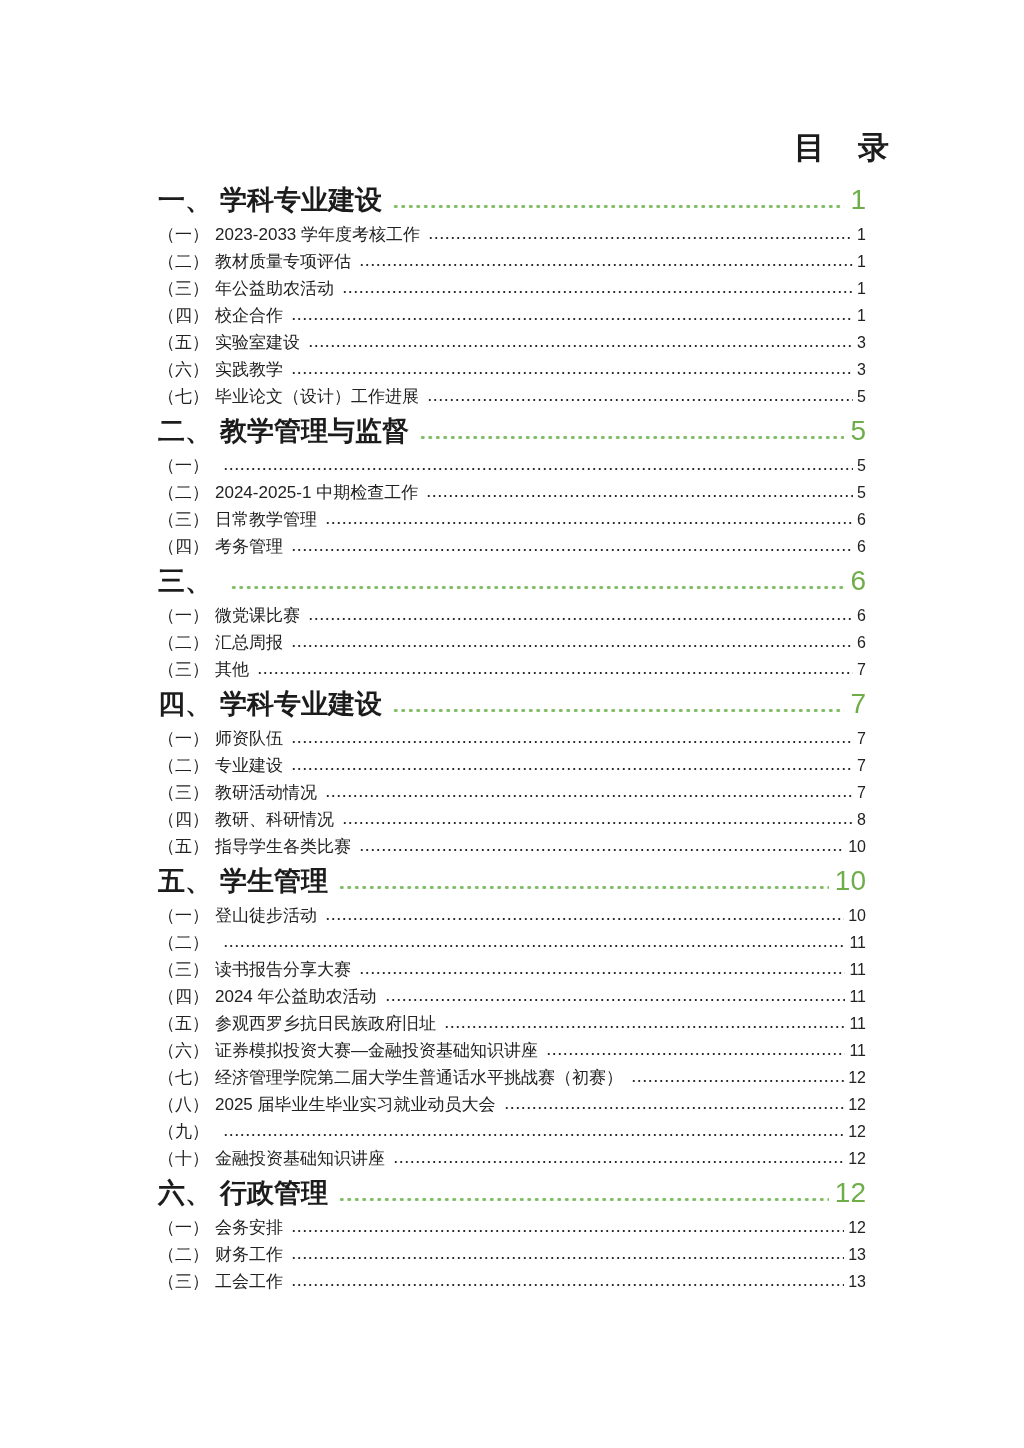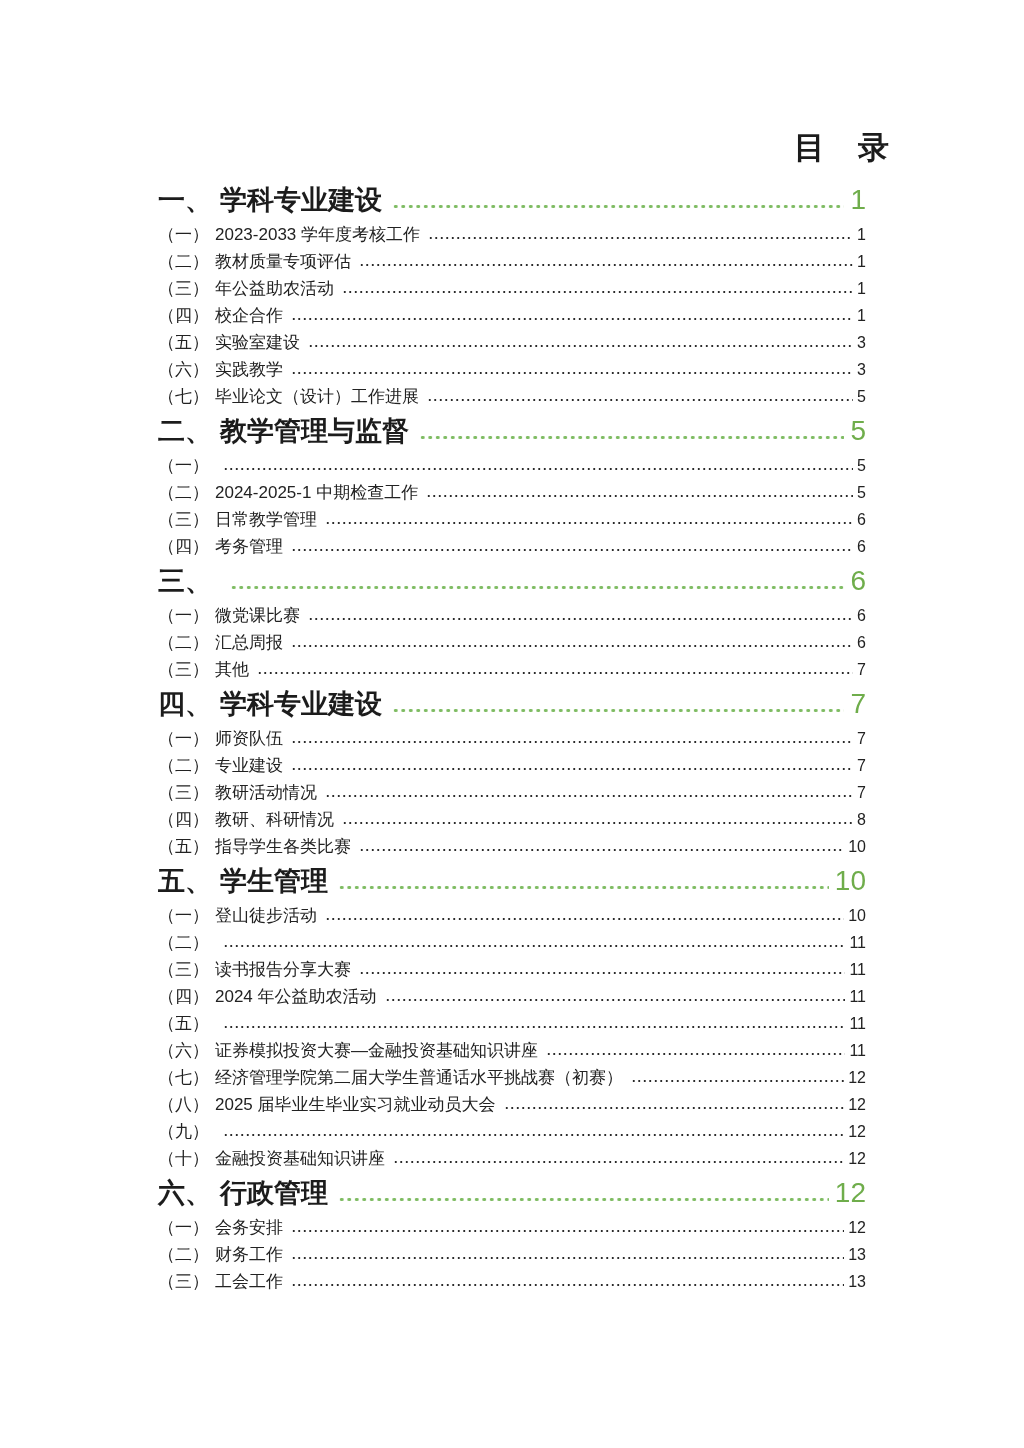--- a/index.html
+++ b/index.html
@@ -260,20 +260,21 @@
       <span class="l2-page">11</span>
     </div>
     <div class="row l2">
       <span class="l2-label">（四）</span>
       <span class="l2-text">2024 年公益助农活动</span>
       <span class="leader"></span>
       <span class="l2-page">11</span>
     </div>
     <div class="row l2">
       <span class="l2-label">（五）</span>
+      <span class="l2-text">参观西罗乡抗日民族政府旧址</span>
       <span class="leader"></span>
       <span class="l2-page">11</span>
     </div>
     <div class="row l2">
       <span class="l2-label">（六）</span>
       <span class="l2-text">证券模拟投资大赛—金融投资基础知识讲座</span>
       <span class="leader"></span>
       <span class="l2-page">11</span>
     </div>
     <div class="row l2">

